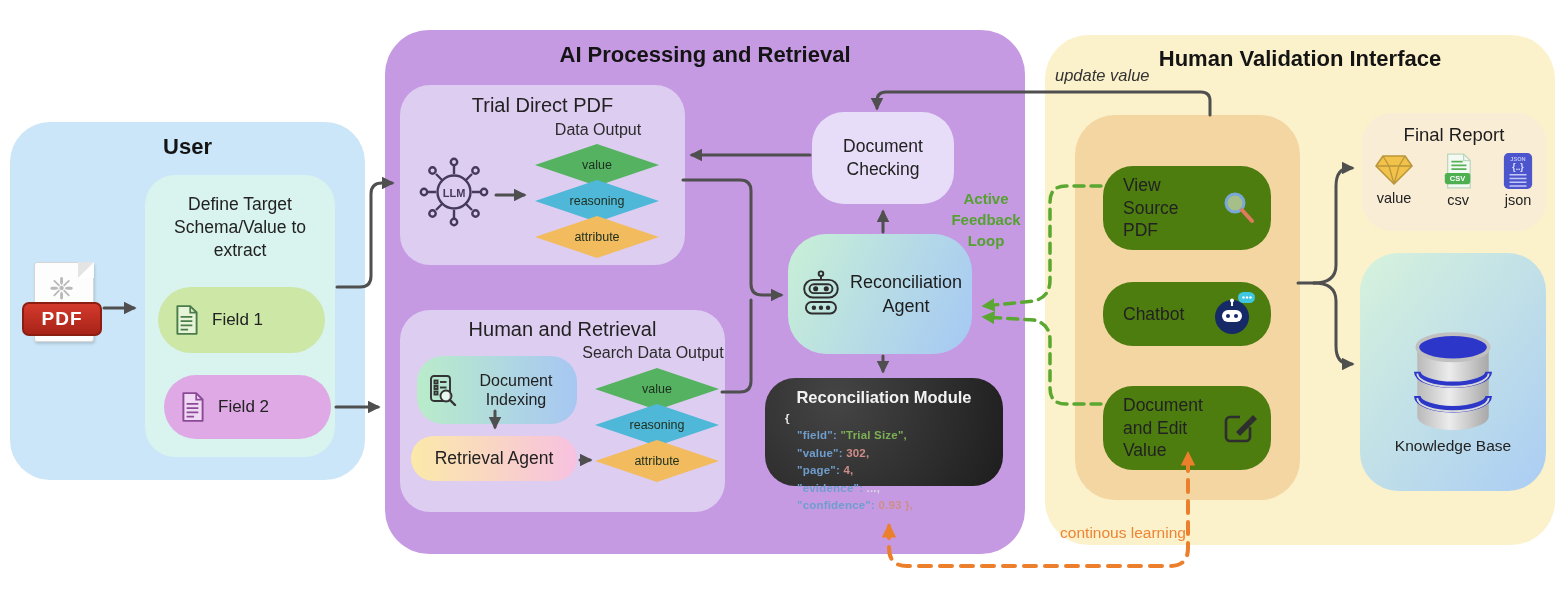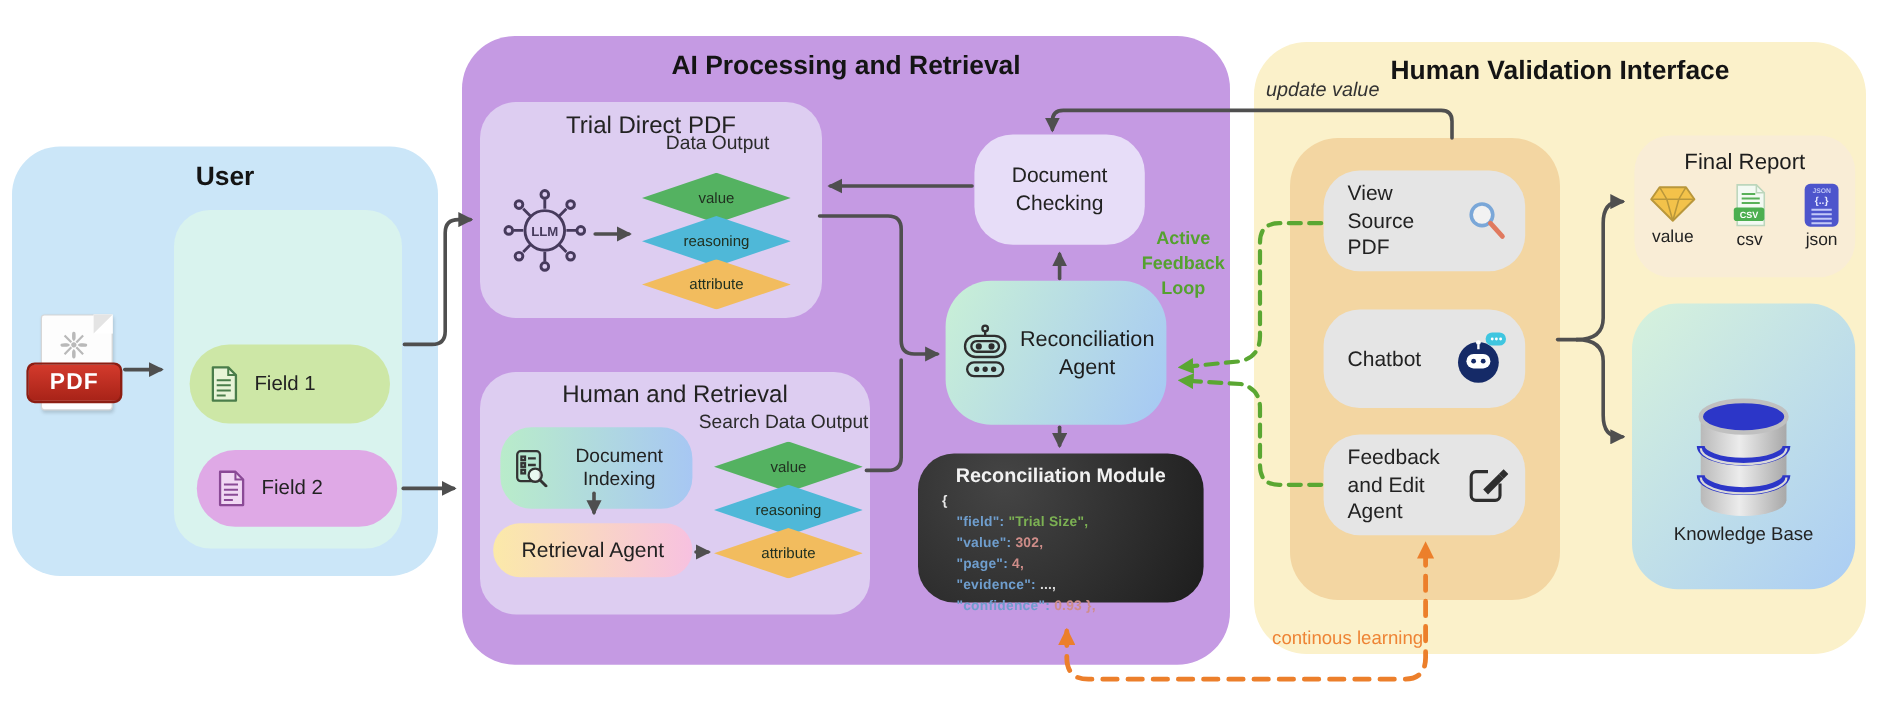--- a/index.html
+++ b/index.html
@@ -28,55 +28,55 @@
   .field-label{font-size:17px;color:#222;}
   .pdf-icon{left:22px;top:262px;width:82px;height:92px;}
   .pdf-page{position:absolute;left:12px;top:0;width:58px;height:78px;background:#fdfdfd;border:1px solid #d6d6d6;border-radius:3px;box-shadow:1px 2px 3px rgba(0,0,0,.15);}
   .pdf-fold{position:absolute;right:-1px;top:-1px;width:0;height:0;border-left:16px solid #e4e4e4;border-top:16px solid #ffffff;transform:rotate(90deg);}
   .pdf-swirl{position:absolute;left:14px;top:8px;font-size:30px;color:#b9b9b9;}
   .pdf-badge{position:absolute;left:0;top:40px;width:76px;height:30px;background:linear-gradient(#d33a2c,#a82318);border:2px solid #8c1d12;border-radius:7px;color:#fff;font-weight:bold;font-size:19px;letter-spacing:1px;display:flex;align-items:center;justify-content:center;}
 
   
   .query-box{left:400px;top:85px;width:285px;height:180px;background:#ddcdf1;border-radius:30px;}
   .query-title{left:410px;top:94px;width:265px;font-size:20px;color:#222;}
-  .data-out-label{left:533px;top:111px;width:130px;font-size:16px;color:#2b2b2b;}
+  .data-out-label{left:533px;top:121px;width:130px;font-size:16px;color:#2b2b2b;}
   .llm-icon{left:414px;top:152px;width:80px;height:80px;}
   .search-box{left:400px;top:310px;width:325px;height:202px;background:#ddcdf1;border-radius:30px;}
   .search-title{left:410px;top:318px;width:305px;font-size:20px;color:#222;}
   .search-out-label{left:578px;top:344px;width:150px;font-size:16px;color:#2b2b2b;}
   .docidx{left:417px;top:356px;width:160px;height:68px;background:linear-gradient(90deg,#b9ecca,#a7c7f3);border-radius:26px;display:flex;align-items:center;gap:8px;padding:0 10px;}
   .docidx-label{font-size:16px;line-height:1.2;color:#222;flex:1;text-align:center;}
   .retrieval{left:411px;top:436px;width:166px;height:45px;background:linear-gradient(90deg,#fbe9a9,#f7c1e0);border-radius:24px;}
   .retrieval-label{font-size:17.5px;color:#222;}
   .diamond{position:absolute;width:124px;height:42px;display:flex;align-items:center;justify-content:center;
     clip-path:polygon(50% 0,100% 50%,50% 100%,0 50%);font-size:12.5px;color:#203020;}
   .d-green{background:#54b261;}
   .d-blue{background:#4fb8d8;}
   .d-orange{background:#f2bc5e;}
   .doccheck{left:812px;top:112px;width:142px;height:92px;background:#e7ddf8;border-radius:32px;font-size:17.5px;line-height:1.3;color:#222;}
   .feedback-loop-label{left:936px;top:188px;width:100px;font-size:15px;font-weight:bold;color:#55a12f;line-height:1.4;}
   .agent{left:788px;top:234px;width:184px;height:120px;background:linear-gradient(115deg,#c9f0d6,#a5c8f4);border-radius:38px;display:flex;align-items:center;gap:6px;padding:0 10px;}
   .agent-label{flex:1;text-align:center;font-size:18px;line-height:1.35;color:#1d1d1d;}
-  .module{left:765px;top:378px;width:238px;height:124px;background:radial-gradient(circle at 30% 20%,#454545,#1d1d1d);border-radius:30px;padding:10px 0 0 0;}
+  .module{left:765px;top:378px;width:238px;height:108px;background:radial-gradient(circle at 30% 20%,#454545,#1d1d1d);border-radius:30px;padding:10px 0 0 0;}
   .module-title{width:238px;text-align:center;font-size:16.5px;font-weight:bold;color:#f2f2f2;}
   .code{padding:3px 0 0 20px;font-size:11.5px;line-height:1.52;font-weight:bold;letter-spacing:.2px;}
   .code-open{color:#e8e8e8;}
   .code-line{padding-left:12px;white-space:nowrap;}
   .ck{color:#6f9ece;}
   .cv-string{color:#7cb153;}
   .cv-number{color:#cf8d89;}
   .cv-plain{color:#dcdcdc;}
 
   
   .update-label{left:1055px;top:66px;width:140px;font-size:16.5px;color:#333;text-align:left;font-style:italic;}
   .inner-orange{left:1075px;top:115px;width:225px;height:385px;background:#f3d6a2;border-radius:40px;}
-  .hpill{background:#e5e5e5;border-radius:30px;display:flex;align-items:center;padding:0 14px 0 20px;gap:6px;}
+  .hpill{background:#4d7c0f;border-radius:30px;display:flex;align-items:center;padding:0 14px 0 20px;gap:6px;margin-top:24px;}
   .hpill-label{flex:1;font-size:17.5px;line-height:1.3;color:#222;text-align:left;}
   .view-pill{left:1103px;top:142px;width:168px;height:84px;}
-  .chat-pill{left:1103px;top:258px;width:168px;height:82px;}
+  .chat-pill{left:1103px;top:258px;width:168px;height:64px;}
   .fb-pill{left:1103px;top:362px;width:168px;height:84px;}
   .report-box{left:1362px;top:113px;width:184px;height:118px;background:#f9edd6;border-radius:30px;}
   .report-title{left:1362px;top:124px;width:184px;font-size:18.5px;color:#1d1d1d;}
   .report-row{left:1374px;top:152px;width:160px;display:flex;justify-content:space-between;}
   .report-item{display:flex;flex-direction:column;align-items:center;gap:2px;font-size:14.5px;color:#222;}
   .storage-box{left:1360px;top:253px;width:186px;height:238px;background:linear-gradient(130deg,#d6f2dc,#abcdf4);border-radius:38px;}
   .storage-title{left:1360px;top:268px;width:186px;font-size:18.5px;line-height:1.3;color:#1d1d1d;}
   .db-icon{left:1406px;top:330px;width:94px;height:104px;}
   .kb-label{left:1360px;top:436px;width:186px;font-size:15.5px;line-height:1.35;color:#222;}
   .cl-label{left:1043px;top:524px;width:160px;font-size:15.5px;color:#ee8435;text-align:center;}
@@ -93,20 +93,21 @@
 
   <div class="abs pdf-icon">
     <div class="pdf-page">
       <div class="pdf-fold"></div>
       <div class="pdf-swirl">❈</div>
     </div>
     <div class="pdf-badge">PDF</div>
   </div>
 
   <div class="abs define-box"></div>
+  <div class="abs ctr define-text">Define Target Schema/Value to extract</div>
 
   <div class="abs pill field1">
     <svg width="26" height="32" viewBox="0 0 24 30" style="color:#4a7d4a">
       <path d="M3,2 H15 L21,8 V28 H3 Z" fill="rgba(255,255,255,.55)" stroke="currentColor" stroke-width="1.8" stroke-linejoin="round"></path>
       <path d="M15,2 V8 H21" fill="none" stroke="currentColor" stroke-width="1.6"></path>
       <path d="M6,12 H17 M6,16 H17 M6,20 H17 M6,24 H13" stroke="currentColor" stroke-width="1.6"></path>
     </svg>
     <span class="field-label">Field 1</span>
   </div>
 
@@ -240,21 +241,21 @@
       <circle cx="17" cy="25" r="2" fill="#152a67"></circle>
         <circle cx="25" cy="25" r="2" fill="#152a67"></circle>
       <rect x="27" y="1" width="17" height="11" rx="5.5" fill="#3fc6e0"></rect>
       <circle cx="32.5" cy="6.5" r="1.2" fill="#fff"></circle>
         <circle cx="36" cy="6.5" r="1.2" fill="#fff"></circle>
         <circle cx="39.5" cy="6.5" r="1.2" fill="#fff"></circle>
     </svg>
   </div>
 
   <div class="abs hpill fb-pill">
-    <span class="hpill-label">Feedback and Edit Agent</span>
+    <span class="hpill-label">Document and Edit Value</span>
     <svg width="34" height="34" viewBox="0 0 34 34">
       <path d="M27,16 V26 a4,4 0 0 1 -4,4 H7 a4,4 0 0 1 -4,-4 V10 a4,4 0 0 1 4,-4 H17" fill="none" stroke="#2e2e2e" stroke-width="2.6"></path>
       <path d="M13,21 L26,8 L30,12 L17,25 Z" fill="#2e2e2e"></path>
       <path d="M26,8 L30,4 L34,8 L30,12 Z" fill="#2e2e2e"></path>
     </svg>
   </div>
 
   <div class="abs report-box"></div>
   <div class="abs ctr report-title">Final Report</div>
   <div class="abs report-row">

